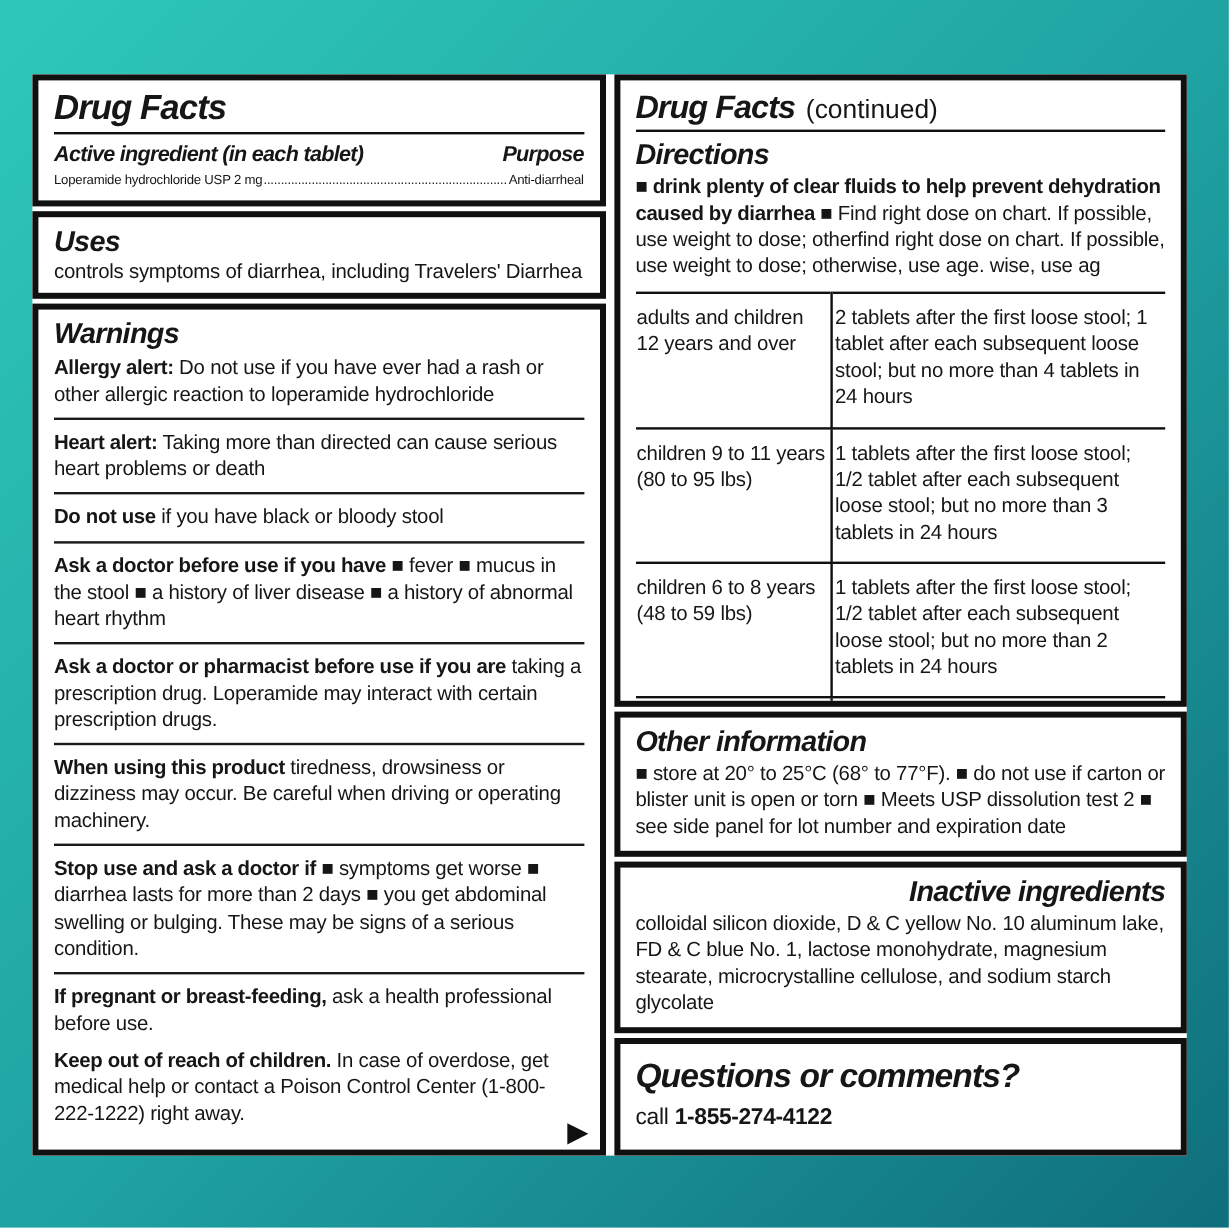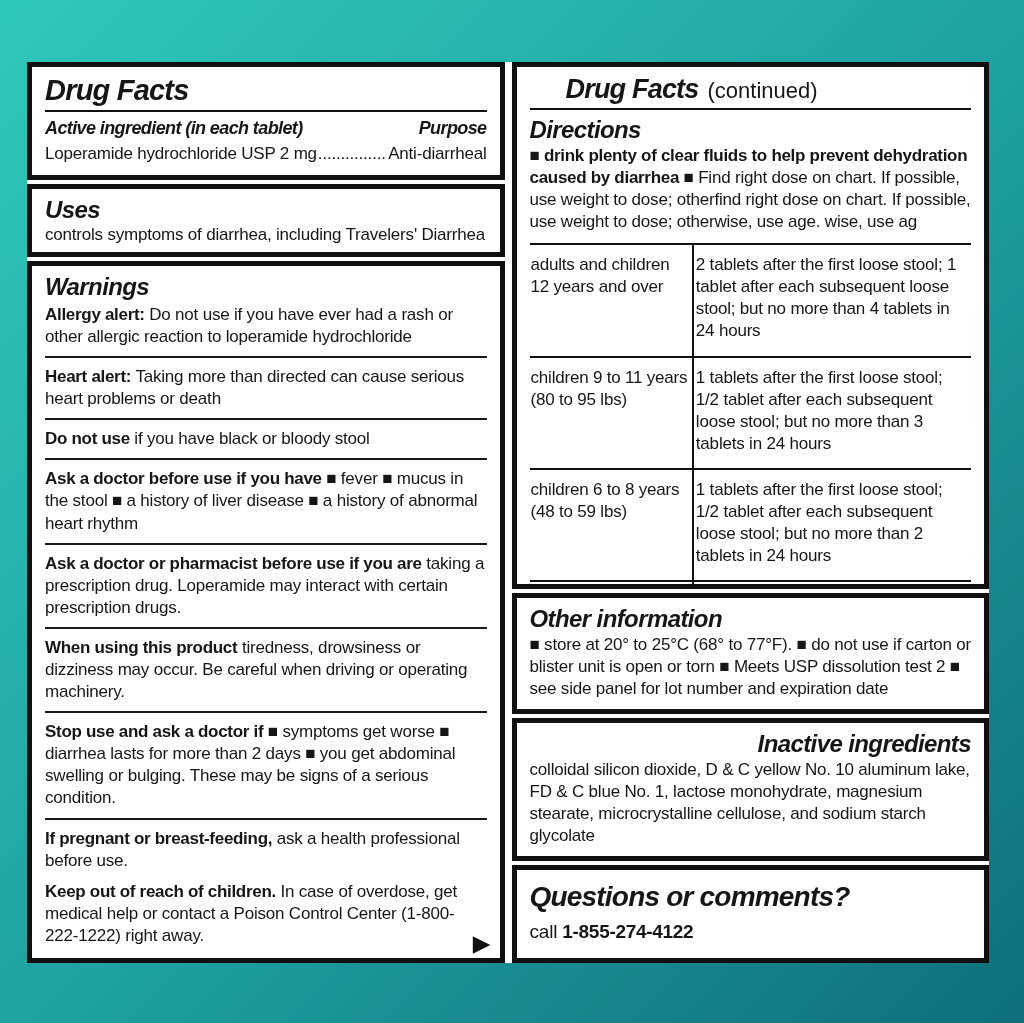--- a/index.html
+++ b/index.html
@@ -17,21 +17,21 @@
   .grow{flex:1 1 auto;overflow:hidden;}
   .h1{font-style:italic;font-weight:700;font-size:29px;line-height:1.12;letter-spacing:-0.8px;margin:2px 0 0;}
   .h2{font-style:italic;font-weight:700;font-size:24px;line-height:1.15;letter-spacing:-0.6px;margin:2px 0 3px;}
   .title-rule{border:0;border-top:2.5px solid #101010;margin:4px 0 6px;}
   .sep{border:0;border-top:2px solid #1a1a1a;margin:8px 0;}
   .para{margin:0;font-size:17px;line-height:1.3;letter-spacing:-0.2px;}
   .para b{letter-spacing:-0.3px;}
   .mt{margin-top:9px;}
   .subhead-row{display:flex;justify-content:space-between;align-items:baseline;
     font-style:italic;font-weight:700;font-size:18px;letter-spacing:-0.6px;margin:1px 0 4px;}
-  .leader{display:flex;white-space:nowrap;font-size:17px;letter-spacing:-0.2px;line-height:1.3;justify-content:flex-end;}
+  .leader{display:flex;white-space:nowrap;font-size:11px;letter-spacing:-0.2px;line-height:1.3;justify-content:flex-end;}
   .leader .dots{flex:1;overflow:hidden;margin:0 1px;}
   .continued{font-style:normal;font-weight:400;font-size:22px;letter-spacing:0;margin-left:9px;}
   .dose-table{width:100%;border-collapse:collapse;border-top:2px solid #101010;margin-top:10px;}
   .dose-table td{vertical-align:top;font-size:17px;line-height:1.3;letter-spacing:-0.2px;
     padding:9px 10px 13px 2px;border-bottom:2px solid #101010;}
   .dose-table td.age{width:37%;border-right:2px solid #101010;padding-right:0;padding-left:1px;}
   .dose-table td.dose{}
   .dose-table tr:last-child td{border-bottom:none;}
   .tri{position:absolute;right:9px;bottom:3px;font-size:23px;line-height:1;color:#101010;}
   .call-line{margin:4px 0 6px;font-size:19px;letter-spacing:-0.2px;}
@@ -102,21 +102,21 @@
         <b>Keep out of reach of children.</b><span> In case of overdose, get medical help or contact a Poison Control Center (1-800-222-1222) right away.</span>
       </p>
 
       <span class="tri">▶</span>
     </div>
   </div>
 
   <div class="col">
 
     <div class="box grow">
-      <h1 class="h1" style="font-size:27px;margin-left:36px;"><span>Drug Facts</span><span class="continued">(continued)</span></h1>
+      <h1 class="h1" style="font-size:27px;"><span>Drug Facts</span><span class="continued">(continued)</span></h1>
       <hr class="title-rule">
       <h2 class="h2" style="margin-bottom:1px;">Directions</h2>
       <p class="para">
         <b>■ drink plenty of clear fluids to help prevent dehydration caused by diarrhea</b><span> ■ Find right dose on chart. If possible, use weight to dose; otherfind right dose on chart. If possible, use weight to dose; otherwise, use age. wise, use ag</span>
       </p>
 
       <table class="dose-table">
         <tbody>
           <tr>
             <td class="age">adults and children 12 years and over</td>

